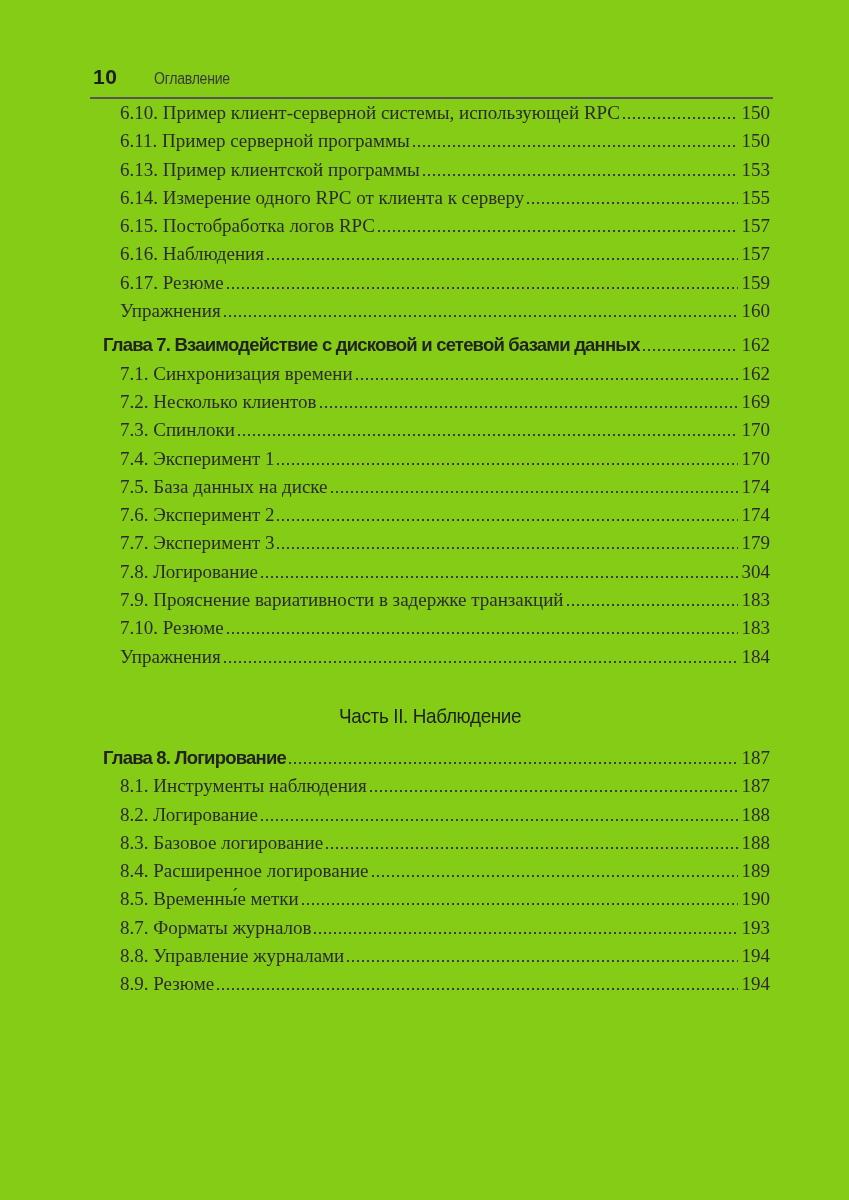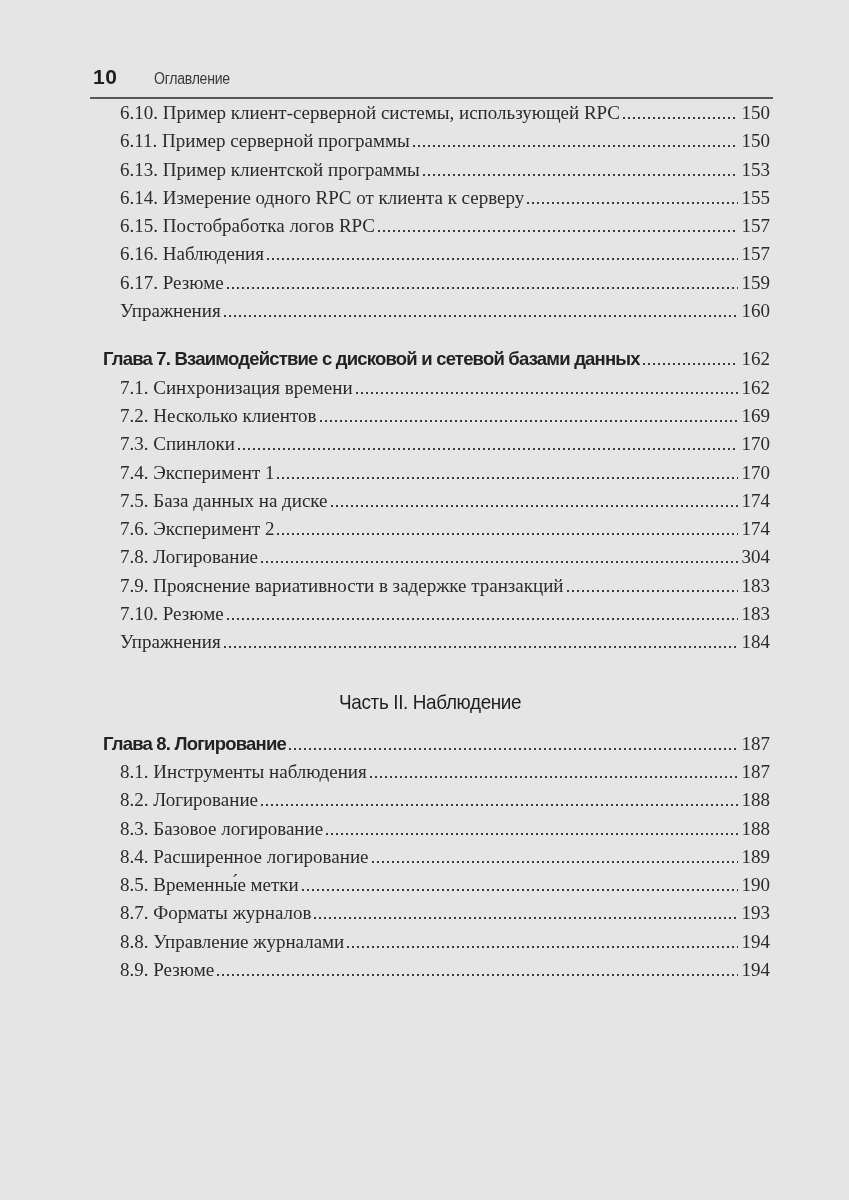--- a/index.html
+++ b/index.html
@@ -4,21 +4,21 @@
 <style>
   html, body {
     margin: 0;
     padding: 0;
     background: #ffffff;
   }
   .page {
     position: relative;
     width: 849px;
     height: 1200px;
-    background: #e5e5e5;
+    background: #84cc16;
     overflow: hidden;
     font-family: "Liberation Serif", "DejaVu Serif", serif;
     color: #2b2b2b;
   }
   
   .header {
     margin-left: 90px;
     width: 683px;
     padding-top: 66px;
   }
@@ -63,21 +63,21 @@
     display: flex;
     align-items: baseline;
     white-space: nowrap;
   }
   .toc-row.entry {
     padding-left: 30px;
     font-size: 19px;
   }
   .toc-row.chapter {
     padding-left: 13px;
-    margin-top: 20px;
+    margin-top: 6px;
     font-family: "Liberation Sans", "DejaVu Sans", sans-serif;
     font-weight: 700;
     font-size: 18.5px;
     letter-spacing: -0.8px;
     color: #222222;
   }
   .toc-row .title {
     flex: 0 0 auto;
   }
   .toc-row .leader {
@@ -199,20 +199,25 @@
           <span class="title">7.5. База данных на диске</span>
           <span class="leader"></span>
           <span class="pg">174</span>
         </div>
         <div class="toc-row entry">
           <span class="title">7.6. Эксперимент 2</span>
           <span class="leader"></span>
           <span class="pg">174</span>
         </div>
         <div class="toc-row entry">
+          <span class="title">7.7. Эксперимент 3</span>
+          <span class="leader"></span>
+          <span class="pg">179</span>
+        </div>
+        <div class="toc-row entry">
           <span class="title">7.8. Логирование</span>
           <span class="leader"></span>
           <span class="pg">304</span>
         </div>
         <div class="toc-row entry">
           <span class="title">7.9. Прояснение вариативности в задержке транзакций</span>
           <span class="leader"></span>
           <span class="pg">183</span>
         </div>
         <div class="toc-row entry">

